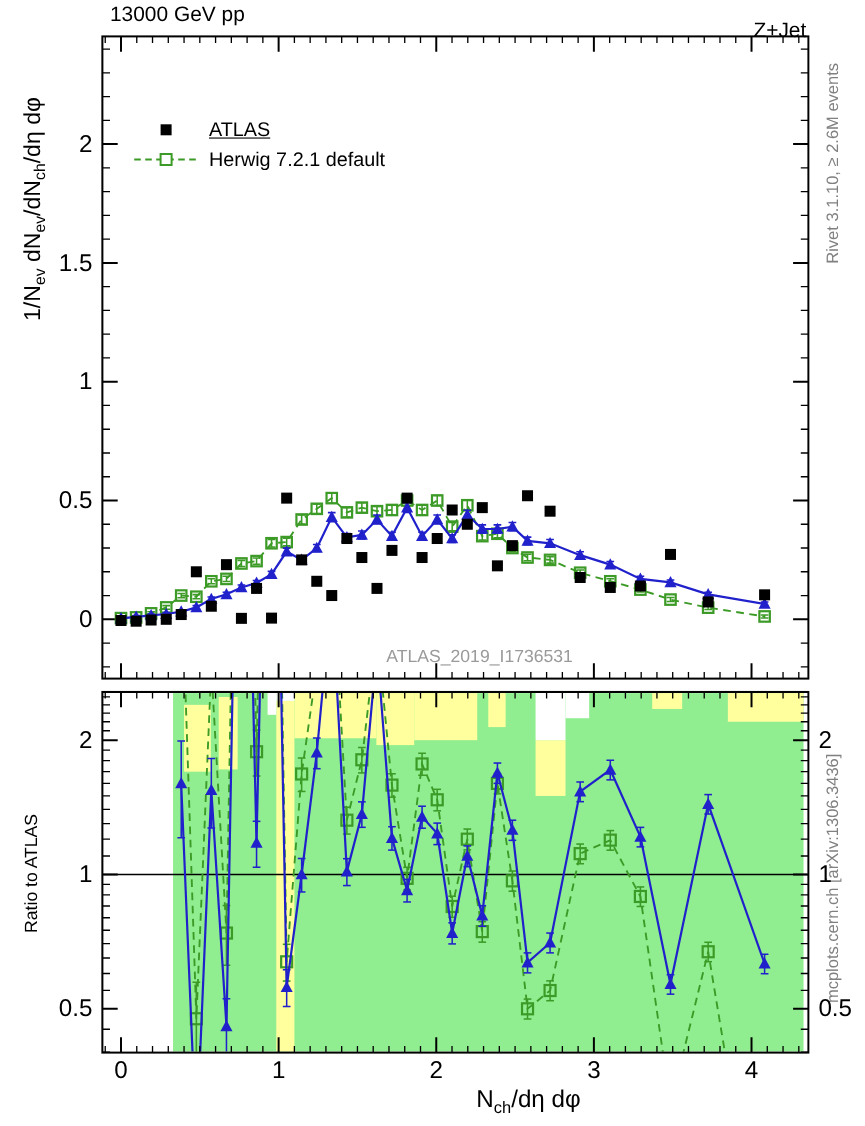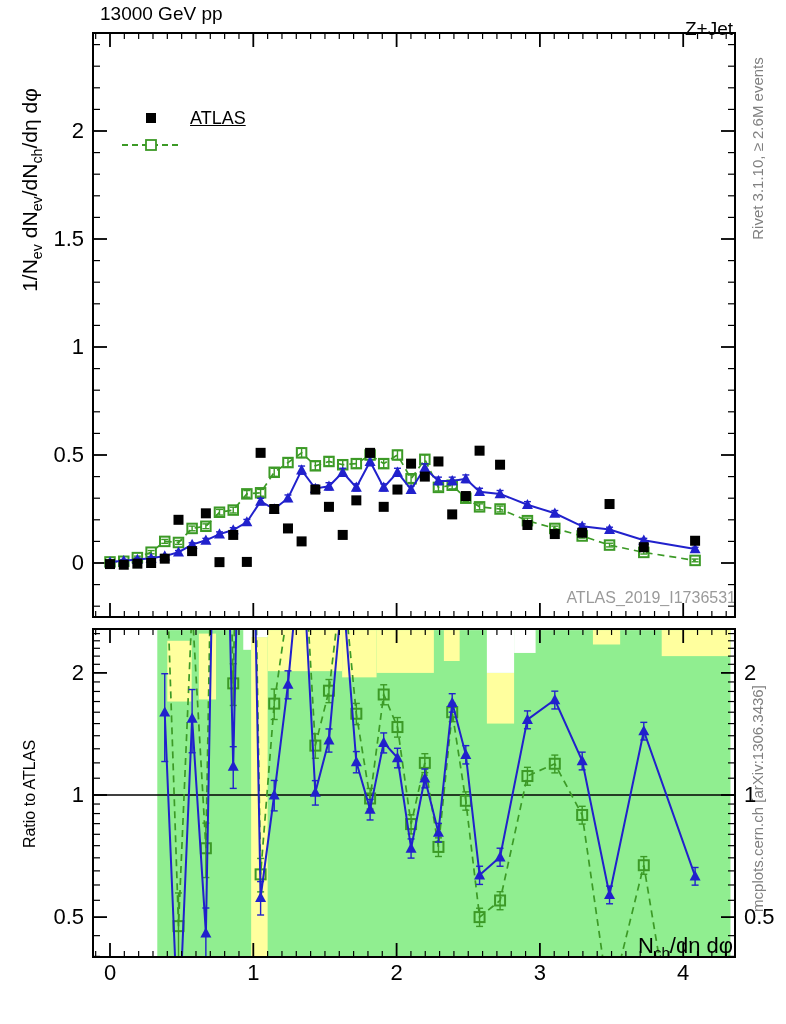--- a/index.html
+++ b/index.html
@@ -45,23 +45,24 @@
     </span>
     <span class="legend-text">ATLAS</span>
   </div>
   <div class="legend-row" style="left:120px;top:134px;">
     <span class="legend-marker">
       <svg width="62" height="16">
           <line x1="2" y1="8" x2="60" y2="8" stroke="#3c9a26" stroke-width="1.8" stroke-dasharray="6,4"></line>
           <rect x="26" y="3" width="10" height="10" fill="#fff" stroke="#3c9a26" stroke-width="1.8"></rect>
         </svg>
     </span>
+    <span class="legend-text">Herwig 7.2.1 default</span>
   </div>
 
-  <div class="abs watermark" style="left:92px;top:589px;width:644px;text-align:right;">ATLAS_2019_I1736531</div>
+  <div class="abs watermark" style="left:92px;top:589px;width:644px;text-align:center;padding-left:22px;">ATLAS_2019_I1736531</div>
 
   <svg id="svg-main" class="abs" style="left:92px;top:32px;" width="644" height="586">
       <defs>
         <clipPath id="clipM">
           <rect x="2" y="2" width="640" height="582"></rect>
         </clipPath>
       </defs>
       <g stroke="#000" fill="none">
         <line x1="3.669999999999998" y1="1" x2="3.669999999999998" y2="7" stroke-width="1.2"></line>
         <line x1="3.669999999999998" y1="585" x2="3.669999999999998" y2="579" stroke-width="1.2"></line>
@@ -909,21 +910,21 @@
         <line x1="643" y1="44.90223375868922" x2="629" y2="44.90223375868922" stroke-width="1.8"></line>
       </g>
       <rect x="1" y="1" width="642" height="328" stroke-width="2" stroke="#000" fill="none"></rect>
     </svg>
 
   <div id="ylabs-main"></div>
   <div id="ylabs-ratio-left"></div>
   <div id="ylabs-ratio-right"></div>
   <div id="xlabs"></div>
 
-  <div class="abs" style="left:433px;top:933px;width:300px;text-align:right;font-size:22px;">
+  <div class="abs" style="left:433px;top:986px;width:300px;text-align:left;font-size:22px;">
     <span>N</span><sub>ch</sub><span>/dη dφ</span>
   </div>
 
 <div class="abs ticklab" style="left: 24px; top: 552px; width: 60px; text-align: right;">0</div>
     <div class="abs ticklab" style="left: 24px; top: 444px; width: 60px; text-align: right;">0.5</div>
     <div class="abs ticklab" style="left: 24px; top: 336px; width: 60px; text-align: right;">1</div>
     <div class="abs ticklab" style="left: 24px; top: 228px; width: 60px; text-align: right;">1.5</div>
     <div class="abs ticklab" style="left: 24px; top: 120px; width: 60px; text-align: right;">2</div>
     <div class="abs ticklab" style="left: 24px; top: 906.098px; width: 60px; text-align: right;">0.5</div>
     <div class="abs ticklab" style="left: 744px; top: 906.098px; width: 42px; text-align: left;">0.5</div>

